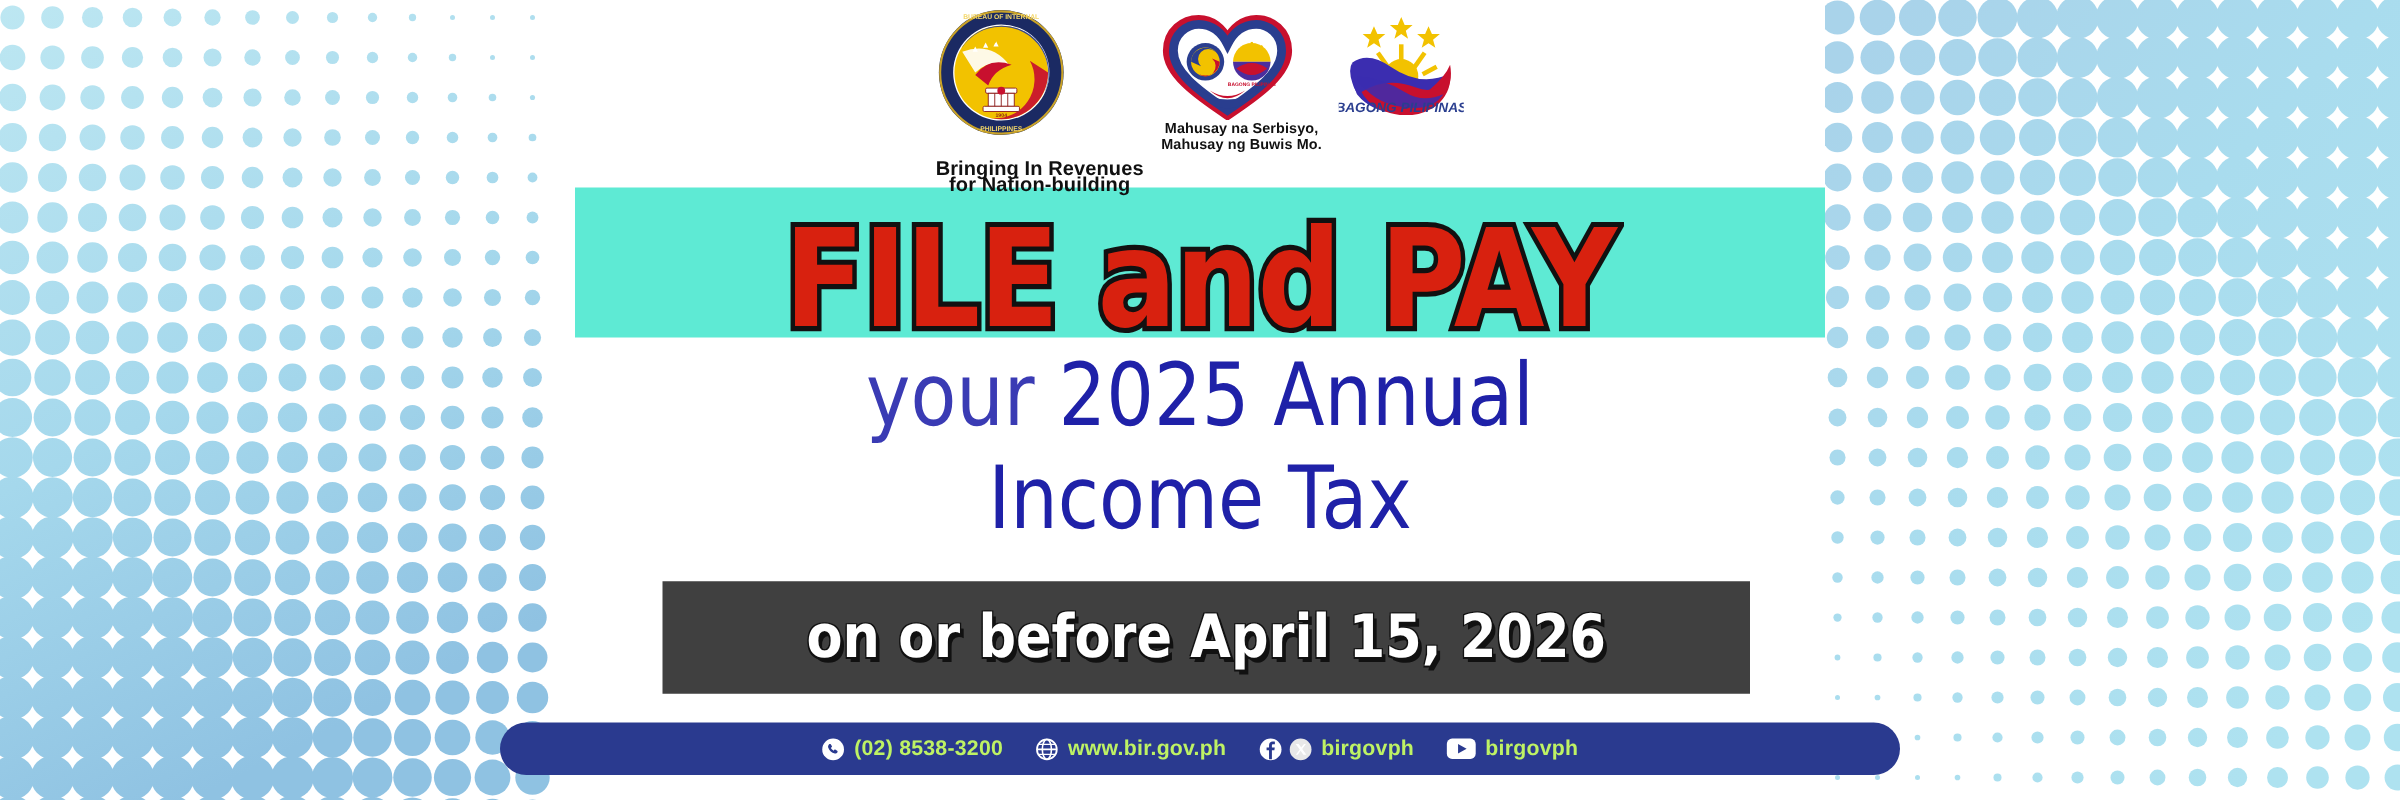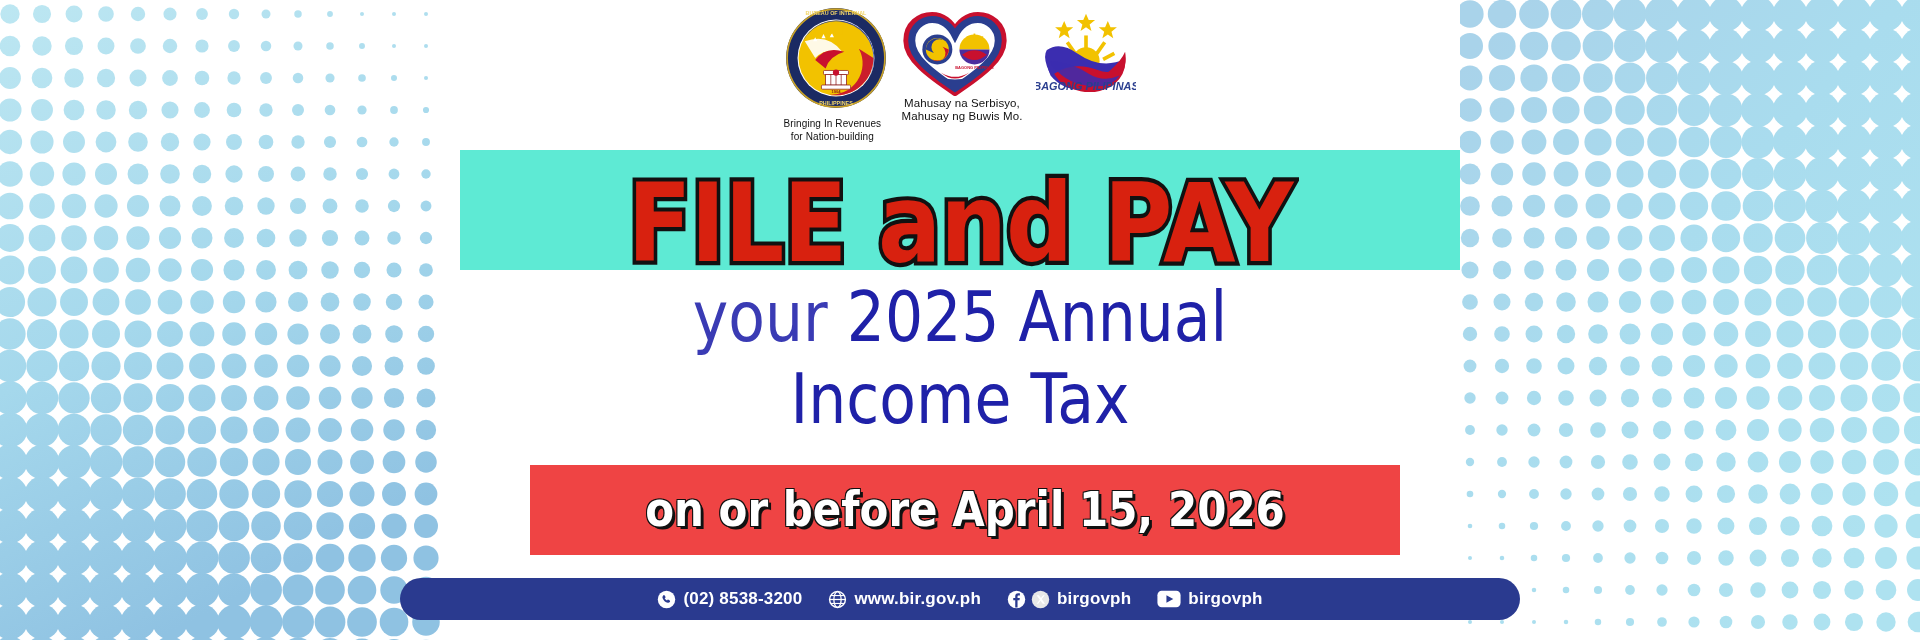--- a/index.html
+++ b/index.html
@@ -17,24 +17,24 @@
   #halftone-right { right:0; width:460px; }
 
   
   #logo-row {
     position:absolute; left:0; right:0; top:6px;
     display:flex; justify-content:center; align-items:flex-start; gap:14px;
     z-index:6;
   }
   .logo-block { display:flex; flex-direction:column; align-items:flex-start; }
   .logo-cap {
-    font-weight:normal; color:#111; text-align:center;
+    font-weight:bold; color:#111; text-align:center;
     letter-spacing:.1px;
   }
-  #bir-caption  { font-size:10px; line-height:13px; margin-top:7px; }
+  #bir-caption  { font-size:16px; line-height:13px; margin-top:19px; }
   #mahusay-caption { font-size:11.5px; line-height:13px; margin-top:1px; }
 
   
   #orange-band {
     position:absolute; left:460px; top:150px; width:1000px; height:120px;
     background:#5eead4; z-index:5;
     display:flex; align-items:flex-end; justify-content:center;
   }
   #headline-fileandpay {
     font-family:"DejaVu Sans", sans-serif;
@@ -56,37 +56,37 @@
     font-weight:normal;
     color:#2526A9;
   }
   #blue-line-1 { font-size:60px; line-height:74px; transform:scaleY(1.16); }
   #blue-line-2 { font-size:60px; line-height:74px; transform:scaleY(1.16); margin-top:8px; }
   .blue-strong { color:#1F21A8; }
   .blue-soft   { color:#3A3BB4; }
 
   #red-band {
     position:absolute; left:530px; top:465px; width:870px; height:90px;
-    background:#ef4444; z-index:5;
+    background:#404040; z-index:5;
     display:flex; align-items:center; justify-content:center;
   }
   #red-band-text {
     font-family:"DejaVu Sans", sans-serif;
     font-weight:bold; font-size:42px; line-height:44px;
     color:#ffffff; white-space:nowrap;
     transform:scaleY(1.14);
     text-shadow:3px 3px 0 #111, -1px -1px 0 #111, 1px -1px 0 #111, -1px 1px 0 #111;
   }
 
   
   #footer-bar {
     position:absolute; left:400px; top:578px; width:1120px; height:42px;
     background:#2A3A8F; border-radius:21px; z-index:6;
     display:flex; align-items:center; justify-content:center; gap:26px;
-    color:#ffffff;
+    color:#bef264;
   }
   .contact-item { display:flex; align-items:center; gap:7px; white-space:nowrap; }
   .contact-text { font-size:17px; font-weight:bold; letter-spacing:.2px; }
   .soc-icons { display:flex; align-items:center; gap:5px; }
   svg { display:block; }
 </style>
 </head>
 <body>
 
 <div id="stage">

